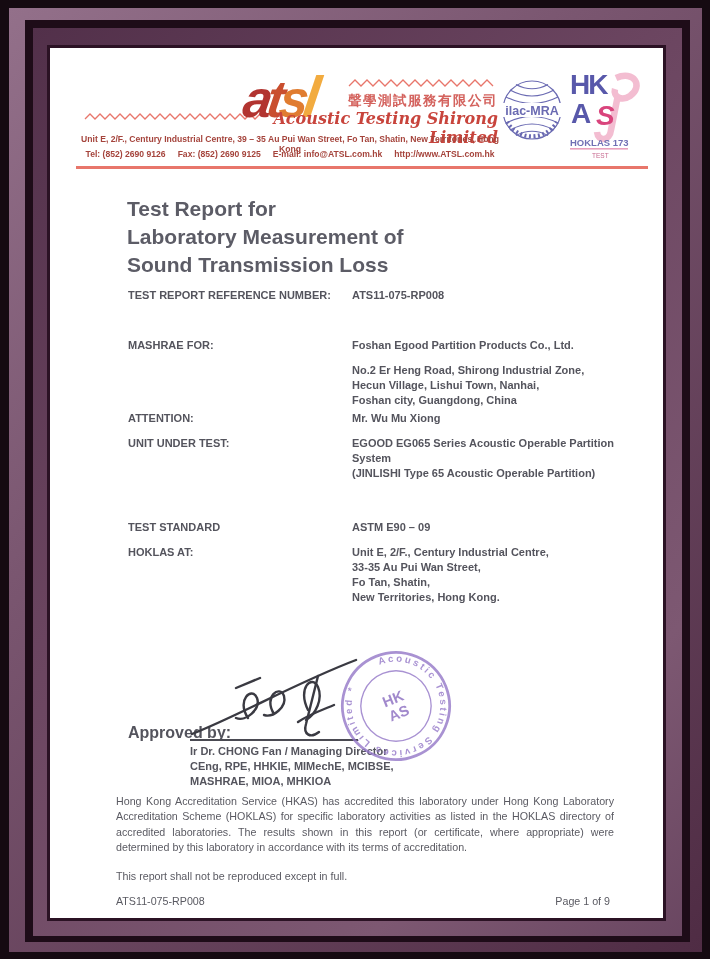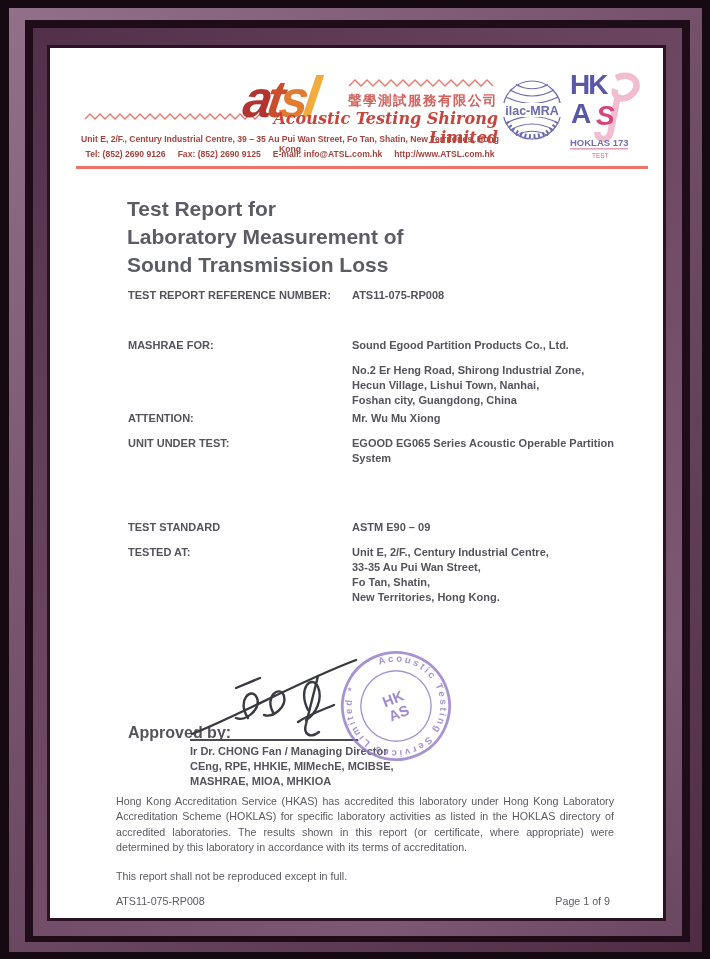--- a/index.html
+++ b/index.html
@@ -107,42 +107,43 @@
 Laboratory Measurement of
 Sound Transmission Loss</div>
 
         <div class="abs row" style="top:240px">
           <div class="lab">TEST REPORT REFERENCE NUMBER:</div>
           <div class="val">ATS11-075-RP008</div>
         </div>
         <div class="abs row" style="top:290px">
           <div class="lab">MASHRAE FOR:</div>
           <div class="val">
-            <div>Sound Egood Partition Products Co., Ltd.</div>
+            <div>Foshan Egood Partition Products Co., Ltd.</div>
             <div class="addr-sub ml">No.2 Er Heng Road, Shirong Industrial Zone,
 Hecun Village, Lishui Town, Nanhai,
 Foshan city, Guangdong, China</div>
           </div>
         </div>
         <div class="abs row" style="top:363px">
           <div class="lab">ATTENTION:</div>
           <div class="val">Mr. Wu Mu Xiong</div>
         </div>
         <div class="abs row" style="top:388px">
           <div class="lab">UNIT UNDER TEST:</div>
           <div class="val">
             <div class="just">EGOOD EG065 Series Acoustic Operable Partition System</div>
+            <div class="just">(JINLISHI Type 65 Acoustic Operable Partition)</div>
           </div>
         </div>
         <div class="abs row" style="top:472px">
           <div class="lab">TEST STANDARD</div>
           <div class="val">ASTM E90 – 09</div>
         </div>
         <div class="abs row" style="top:497px">
-          <div class="lab">TESTED AT:</div>
+          <div class="lab">HOKLAS AT:</div>
           <div class="val ml">Unit E, 2/F., Century Industrial Centre,
 33-35 Au Pui Wan Street,
 Fo Tan, Shatin,
 New Territories, Hong Kong.</div>
         </div>
 
         <div class="abs appr-label">Approved by:</div>
         <svg class="abs sig-svg" width="178" height="88" viewBox="0 0 178 88">
           <g stroke="#3a3a42" stroke-width="2.4" fill="none" stroke-linecap="round">
             <path d="M6 80 C 52 62, 112 28, 170 6"></path>

